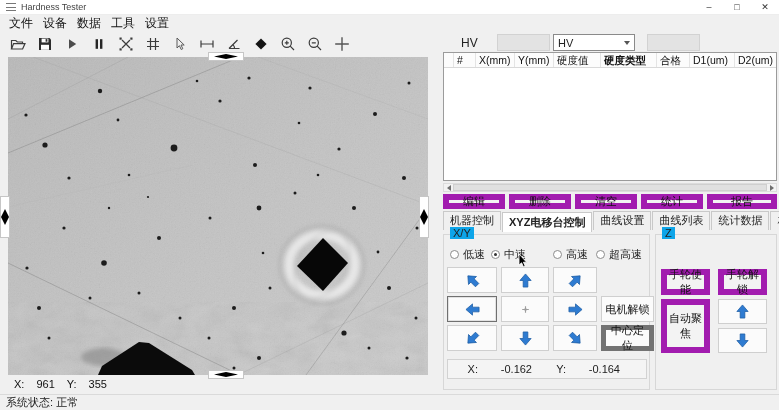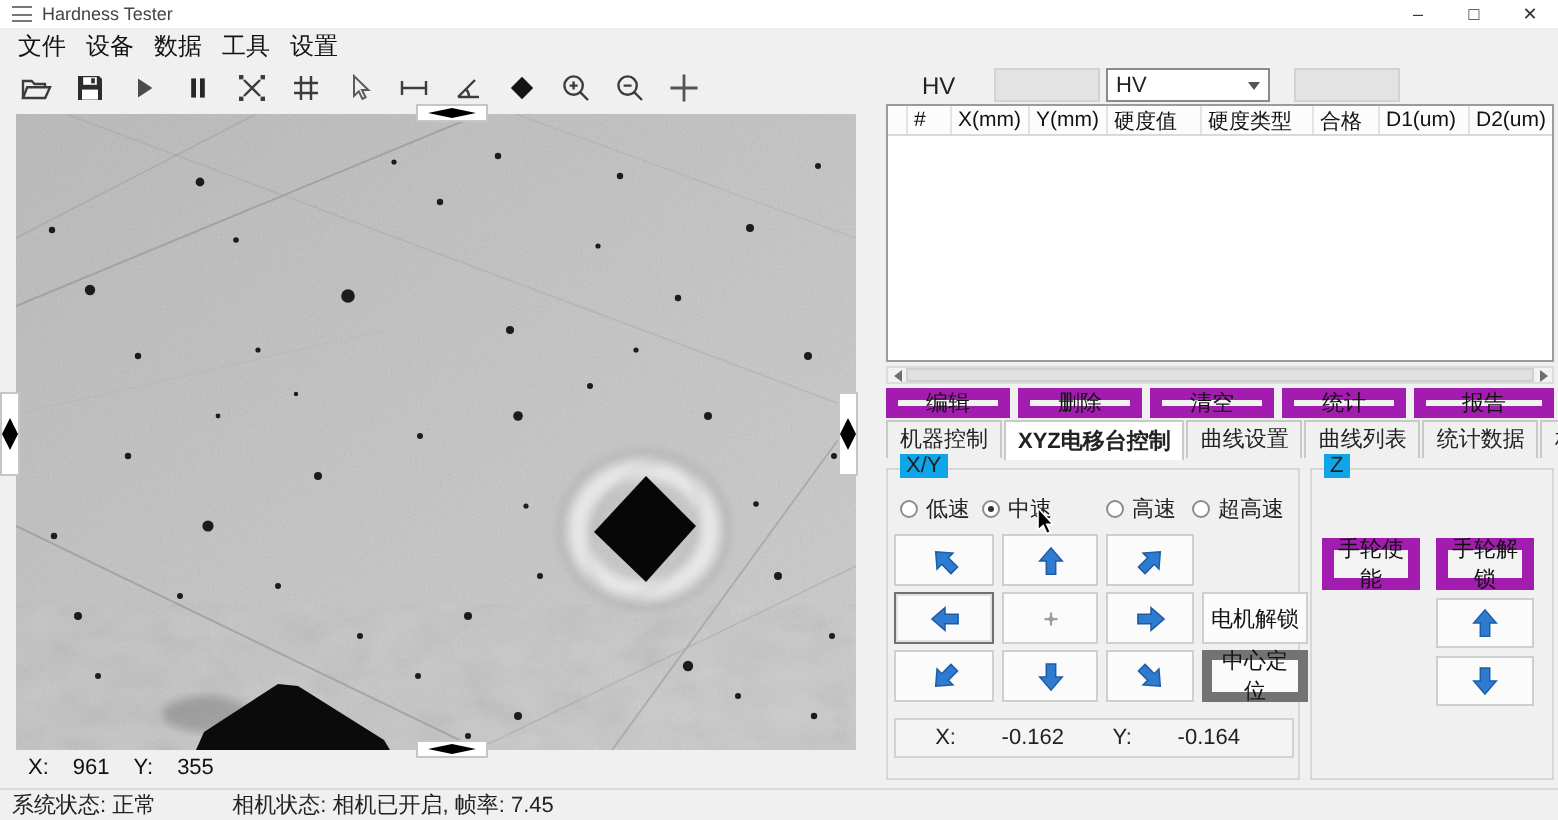--- a/index.html
+++ b/index.html
@@ -41,21 +41,21 @@
   .tri-l { width:0; height:0; border-top:3px solid transparent; border-bottom:3px solid transparent; border-right:4px solid #6e6e6e; }
   .tri-r { width:0; height:0; border-top:3px solid transparent; border-bottom:3px solid transparent; border-left:4px solid #6e6e6e; }
   .hscroll .thumb { flex:1; height:7px; background:#e0e0e0; border:1px solid #cfcfcf; }
   
   .actions { position:absolute; left:443px; top:194px; width:334px; height:15px; display:flex; justify-content:space-between; }
   .wbtn { background:#f3f3f3; border:6px solid #a21caf; font-size:11px; color:#111;
     font-family:"Liberation Sans",sans-serif; display:flex; align-items:center; justify-content:center; }
   .actions .wbtn { width:62px; height:15px; }
   .actions .wbtn:last-child { width:70px; }
   
-  .tabs { position:absolute; left:443px; top:211px; width:334px; height:16px; display:flex; align-items:center; }
+  .tabs { position:absolute; left:443px; top:211px; width:334px; height:16px; display:flex; align-items:flex-start; }
   .tab { padding:1px 6px 2px 6px; font-size:11px; color:#222; background:#f0f0f0; border:1px solid #c9c9c9; border-bottom:none; margin-right:1px; white-space:nowrap; }
   .tab.active { background:#fff; font-weight:bold; position:relative; top:1px; padding-top:2px; }
   
   .gbox { position:absolute; border:1px solid #d7d7d7; background:#f0f0f0; }
   .gbox .legend { position:absolute; top:-8px; left:6px; background:#0ea5e9; padding:0 3px; font-size:11px; color:#222; }
   #xy-box { left:443px; top:234px; width:207px; height:156px; }
   #z-box  { left:655px; top:234px; width:122px; height:156px; }
   
   .radio-opt { position:absolute; top:12px; display:flex; align-items:center; }
   .radio-opt .rb { width:9px; height:9px; border-radius:50%; border:1px solid #8c8c8c; background:#fff; margin-right:4px; position:relative; }
@@ -204,21 +204,21 @@
   <div class="gray-field" style="left:647px; width:53px;"></div>
 </div>
 
 <div class="table">
   <div class="thead">
     <div class="th" style="width:10px;"></div>
     <div class="th" style="width:22px;">#</div>
     <div class="th" style="width:39px;">X(mm)</div>
     <div class="th" style="width:39px;">Y(mm)</div>
     <div class="th" style="width:47px;">硬度值</div>
-    <div class="th" style="width:56px;">硬度类型</div>
+    <div class="th" style="width:56px;font-weight:bold;">硬度类型</div>
     <div class="th" style="width:33px;">合格</div>
     <div class="th" style="width:45px;">D1(um)</div>
     <div class="th" style="width:41px; border-right:none;">D2(um)</div>
   </div>
   <div style="height:112px; background:#fff;"></div>
 </div>
 <div class="hscroll">
   <span class="sarrow">
       <span class="tri-l"></span>
     </span>
@@ -324,20 +324,21 @@
     <span class="val">-0.162</span>
     <span class="lbl">Y:</span>
     <span class="val">-0.164</span>
   </div>
 </div>
 
 <div class="gbox" id="z-box">
   <span class="legend">Z</span>
   <button class="wbtn" style="left:5px; top:34px; width:49px; height:26px;font-family:Liberation Serif, serif;">手轮使能</button>
   <button class="wbtn" style="left:62px; top:34px; width:49px; height:26px;">手轮解锁</button>
+  <button class="wbtn" style="left:5px; top:64px; width:49px; height:54px;">自动聚焦</button>
   <button class="zarrow" style="left:62px; top:64px; width:49px; height:25px;">
     <svg class="arr" viewBox="0 0 16 16" style="transform:rotate(-90deg)">
         <polygon points="1,5.5 8,5.5 8,2 15,8 8,14 8,10.5 1,10.5"></polygon>
       </svg>
   </button>
   <button class="zarrow" style="left:62px; top:93px; width:49px; height:25px;">
     <svg class="arr" viewBox="0 0 16 16" style="transform:rotate(90deg)">
         <polygon points="1,5.5 8,5.5 8,2 15,8 8,14 8,10.5 1,10.5"></polygon>
       </svg>
   </button>
@@ -464,17 +465,13 @@
 
 <svg class="cursor" width="12" height="15" viewBox="0 0 12 15">
   <polygon points="1,0 1,11 3.6,8.8 5.4,12.8 7.2,12 5.4,8.2 8.6,8.2" fill="#000" stroke="#fff" stroke-width="0.8"></polygon>
 </svg>
 
 <div class="statusbar">
   <span class="sysgrp">
     <span>系统状态:</span>
     <span>正常</span>
   </span>
-  <span class="camgrp">
-    <span>相机状态:</span>
-    <span>相机已开启, 帧率: 7.45</span>
-  </span>
 </div>
 
 </body></html>

